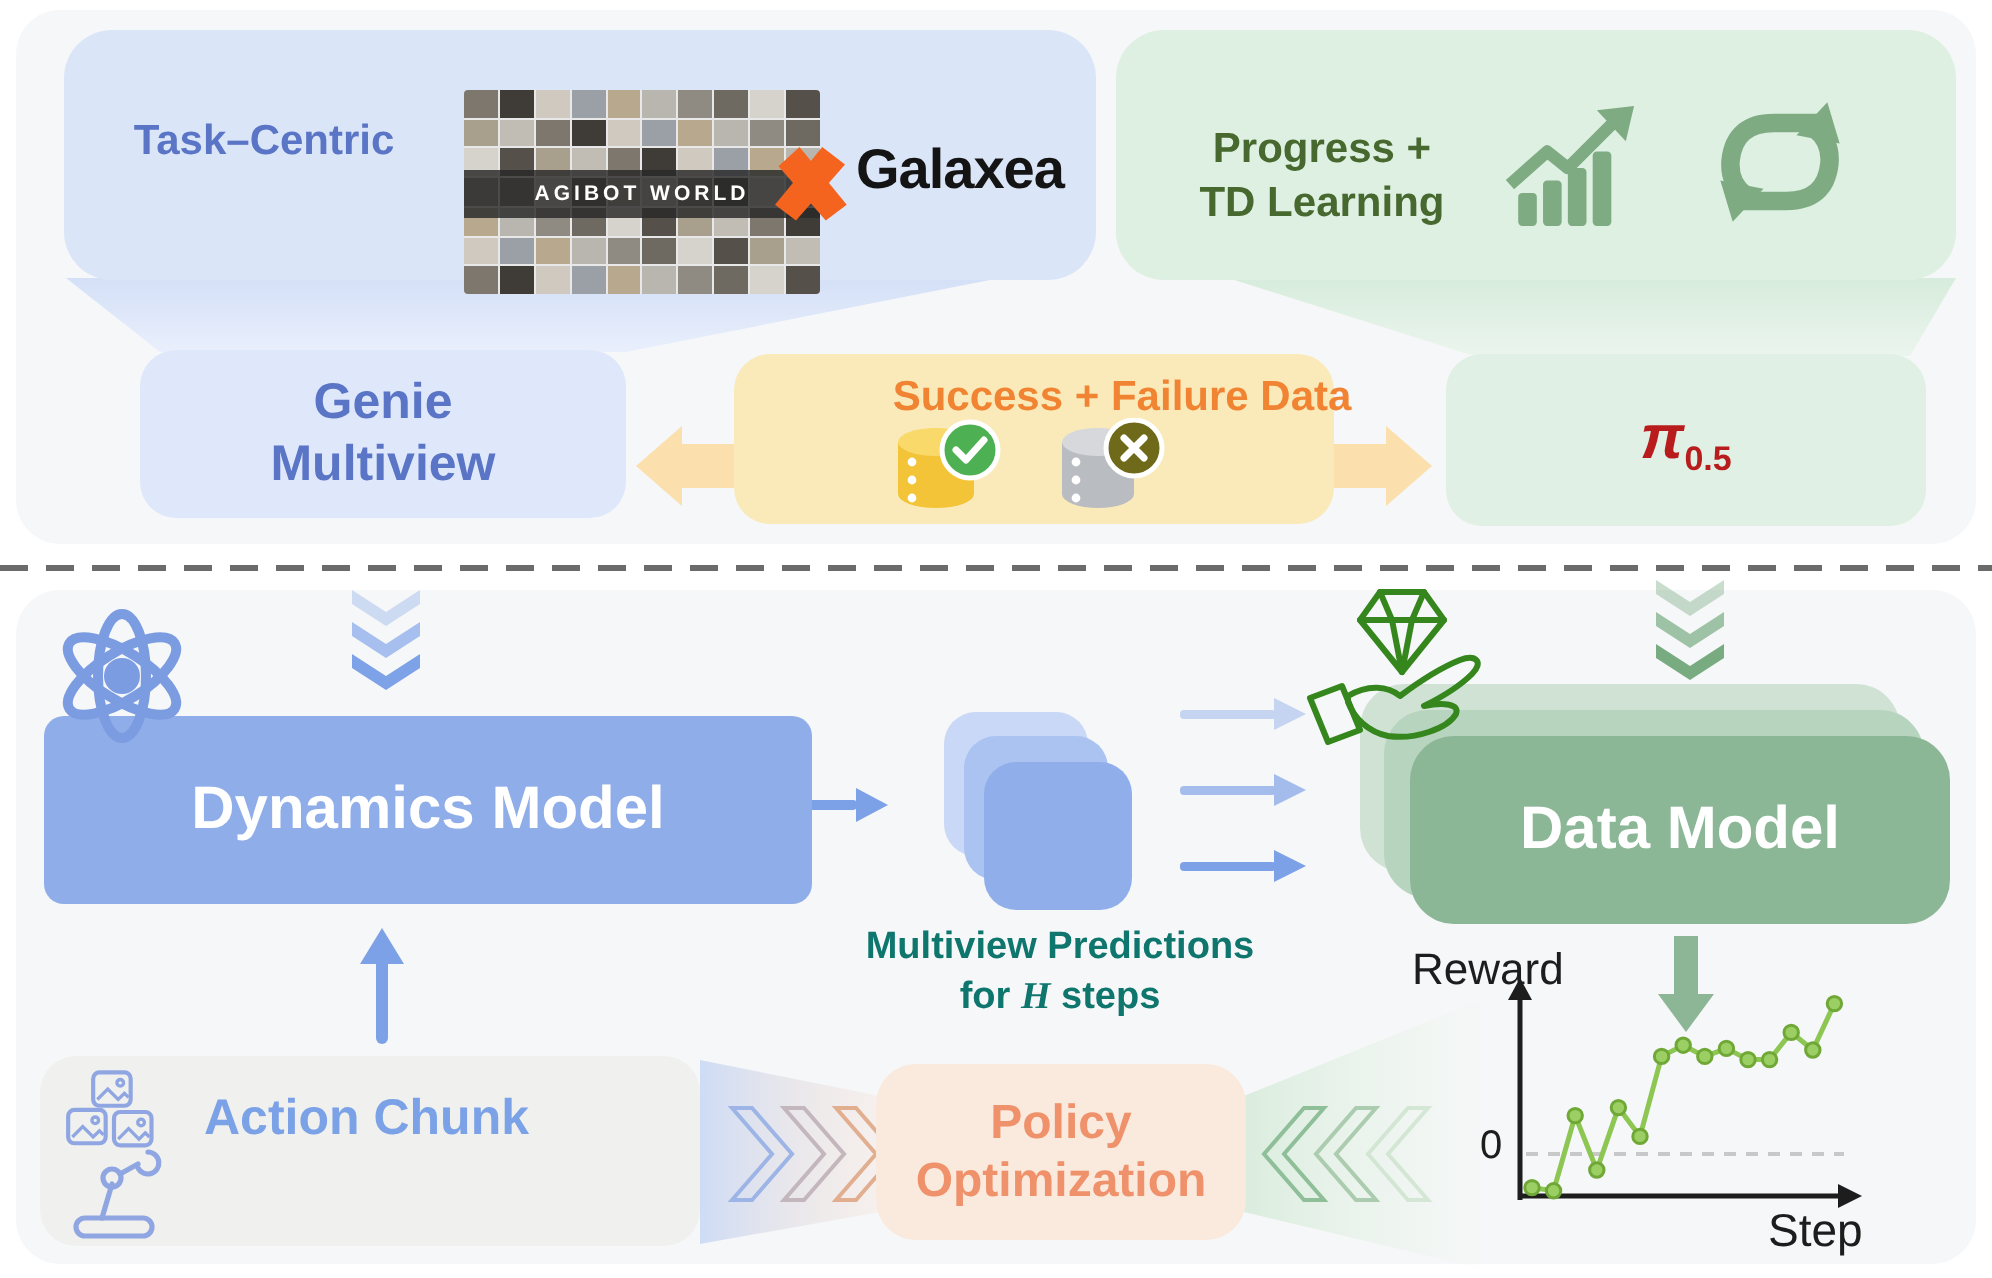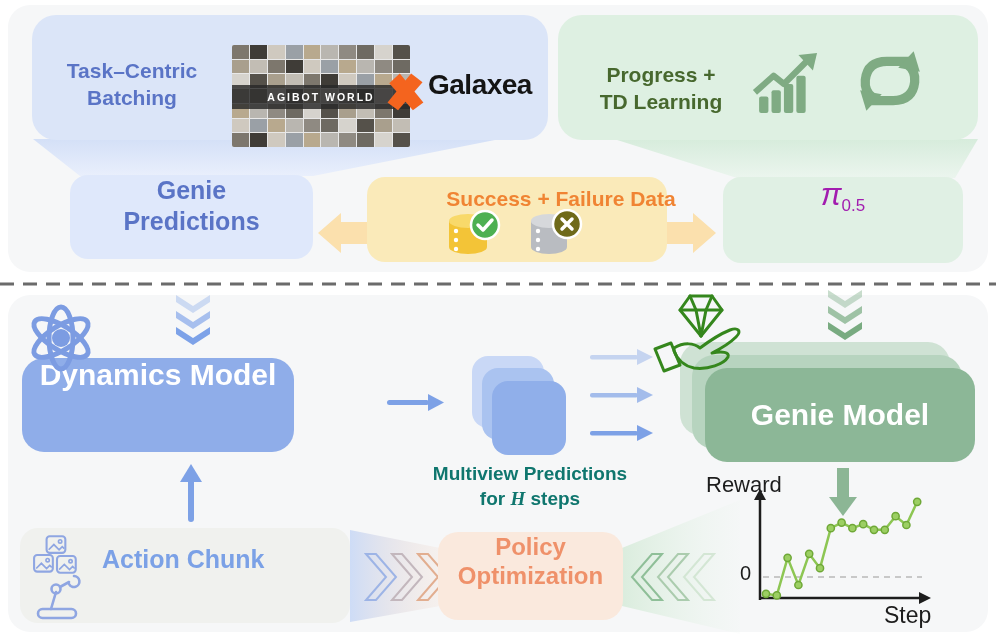--- a/index.html
+++ b/index.html
@@ -2,21 +2,21 @@
 <html><head>
 <meta charset="utf-8">
 <style>
   html,body{margin:0;padding:0;background:#ffffff;}
   #canvas{position:relative;width:996px;height:639px;background:#ffffff;overflow:hidden;
           font-family:"Liberation Sans",sans-serif;}
   .abs{position:absolute;}
   .sect{background:#f6f7f8;border-radius:22px;}
   .panel-blue{background:#dbe5f8;border-radius:24px;}
   .panel-green{background:#def0e2;border-radius:24px;}
-  .box{border-radius:18px;display:flex;flex-direction:column;align-items:center;justify-content:flex-start;}
+  .box{border-radius:18px;display:flex;flex-direction:column;align-items:center;justify-content:center;}
   .blue-txt{color:#5a74c6;font-weight:bold;}
   .green-txt{color:#47682e;font-weight:bold;}
   .orange-txt{color:#f08433;font-weight:bold;}
   .white-txt{color:#ffffff;font-weight:bold;}
   .center{text-align:center;}
   svg{display:block;}
   #agibot-img{position:absolute;left:200px;top:30px;width:178px;height:102px;overflow:hidden;border-radius:2px;}
   #agibot-mosaic{display:grid;width:100%;height:100%;grid-template-columns:repeat(10,1fr);grid-template-rows:repeat(7,1fr);gap:1px;background:#e8e8e8;}
   #agibot-mosaic div{width:100%;height:100%;}
   #agibot-band{position:absolute;left:0;top:40px;width:100%;height:24px;background:rgba(40,40,40,.82);
@@ -115,21 +115,20 @@
     <g fill="none" stroke-width="2">
       <path d="M662,554 L642,577 L662,600 L652,600 L632,577 L652,554 Z" stroke="#8fbf98"></path>
       <path d="M688,554 L668,577 L688,600 L678,600 L658,577 L678,554 Z" stroke="#abccae"></path>
       <path d="M714,554 L694,577 L714,600 L704,600 L684,577 L704,554 Z" stroke="#c8e0c8" opacity="0.7"></path>
     </g>
   </svg>
 
   <div class="abs panel-blue" style="left:18px;top:15px;width:516px;height:125px;z-index:3;margin-left:14px;">
     <div class="abs center blue-txt" style="left:10px;top:42px;width:180px;font-size:21px;line-height:27px;">
       <div>Task–Centric</div>
-      <div>Batching</div>
     </div>
     <div id="agibot-img">
       <div id="agibot-mosaic">
           <div style="background: rgb(125, 119, 109);"></div>
           <div style="background: rgb(63, 60, 55);"></div>
           <div style="background: rgb(207, 201, 191);"></div>
           <div style="background: rgb(154, 160, 166);"></div>
           <div style="background: rgb(184, 169, 142);"></div>
           <div style="background: rgb(185, 182, 176);"></div>
           <div style="background: rgb(143, 138, 130);"></div>
@@ -227,21 +226,21 @@
       <path d="M54,10 H32 Q13,10 11,28 Q10,39 18,45" fill="none" stroke="#7fab83" stroke-width="9"></path>
       <polygon points="6,38 27,42 12,58" fill="#7fab83"></polygon>
       <path d="M16,48 H38 Q57,48 59,30 Q60,19 52,13" fill="none" stroke="#7fab83" stroke-width="9"></path>
       <polygon points="64,20 43,16 58,0" fill="#7fab83"></polygon>
     </svg>
   </div>
 
   <div class="abs box" style="left:70px;top:175px;width:243px;height:84px;background:#dfe8fb;z-index:3;">
     <div class="center blue-txt" style="font-size:25px;line-height:31px;">
       <div>Genie</div>
-      <div>Predictions</div>
+      <div>Multiview</div>
     </div>
   </div>
 
   <div class="abs" style="left:367px;top:177px;width:300px;height:85px;background:#faeab9;border-radius:18px;z-index:3;">
     <div class="abs center orange-txt" style="left:0;top:10px;width:100%;font-size:21px;margin-left:44px;">Success + Failure Data</div>
     <svg class="abs" style="left:72px;top:32px;" width="160" height="50" viewBox="0 0 160 50">
 
       <g>
         <path d="M10,12 v26 a19,7 0 0 0 38,0 v-26 Z" fill="#f3c437"></path>
         <ellipse cx="29" cy="12" rx="19" ry="7" fill="#f8d96a"></ellipse>
@@ -258,26 +257,26 @@
         <circle cx="15" cy="22" r="2.2" fill="#fff"></circle>
           <circle cx="15" cy="31" r="2.2" fill="#fff"></circle>
           <circle cx="15" cy="40" r="2.2" fill="#fff"></circle>
         <circle cx="44" cy="15" r="14" fill="#6f6a1a" stroke="#ffffff" stroke-width="2.5"></circle>
         <path d="M39,10 L49,20 M49,10 L39,20" stroke="#ffffff" stroke-width="3.5" stroke-linecap="round"></path>
       </g>
     </svg>
   </div>
 
   <div class="abs box" style="left:723px;top:177px;width:240px;height:86px;background:#e0f0e4;z-index:3;">
-    <div style="color:#a21caf;font-weight:normal;">
+    <div style="color:#b91c1c;font-weight:bold;">
       <span style="font-size:31px;font-style:italic;">π</span><span style="font-size:17px;vertical-align:-6px;">0.5</span>
     </div>
   </div>
 
-  <div class="abs box" style="left:22px;top:358px;width:272px;height:94px;background:#8fade9;border-radius:22px;z-index:3;">
+  <div class="abs box" style="left:22px;top:358px;width:384px;height:94px;background:#8fade9;border-radius:10px;z-index:3;">
     <div class="white-txt" style="font-size:30px;">Dynamics Model</div>
   </div>
 
   <svg class="abs" style="left:26px;top:296px;z-index:4;" width="70" height="84" viewBox="0 0 70 84">
     <g stroke="#7c9ce2" stroke-width="5" fill="none">
       <ellipse cx="35" cy="42" rx="31" ry="12" transform="rotate(-32 35 42)"></ellipse>
       <ellipse cx="35" cy="42" rx="31" ry="12" transform="rotate(32 35 42)"></ellipse>
       <ellipse cx="35" cy="42" rx="31" ry="12" transform="rotate(90 35 42)"></ellipse>
     </g>
     <circle cx="35" cy="42" r="9" fill="#7c9ce2"></circle>
@@ -290,21 +289,21 @@
   </div>
   <div class="abs center" style="left:430px;top:461px;width:200px;color:#0f766e;font-weight:bold;font-size:19px;line-height:25px;z-index:3;">
     <div>Multiview Predictions</div>
     <div><span>for </span><span style="font-style:italic;font-family:'Liberation Serif',serif;">H</span><span> steps</span></div>
   </div>
 
   <div class="abs" style="left:680px;top:342px;width:298px;height:122px;z-index:3;">
     <div class="vm-layer" style="left:0;top:0;width:270px;height:94px;background:#cfe2d4;"></div>
     <div class="vm-layer" style="left:12px;top:13px;width:270px;height:94px;background:#b7d4bf;"></div>
     <div class="vm-layer" style="left:25px;top:26px;width:270px;height:94px;background:#8cb797;display:flex;align-items:center;justify-content:center;">
-      <div class="white-txt" style="font-size:30px;">Genie Model</div>
+      <div class="white-txt" style="font-size:30px;">Data Model</div>
     </div>
   </div>
 
   <svg class="abs" style="left:650px;top:290px;z-index:4;" width="96" height="92" viewBox="0 0 96 92">
     <g stroke="#35871d" stroke-width="3" fill="none" stroke-linejoin="round" stroke-linecap="round">
       <polygon points="30,20 40,6 62,6 72,20 51,46"></polygon>
       <line x1="30" y1="20" x2="72" y2="20"></line>
       <line x1="40" y1="6" x2="46" y2="20"></line>
       <line x1="62" y1="6" x2="56" y2="20"></line>
       <line x1="46" y1="20" x2="51" y2="46"></line>

